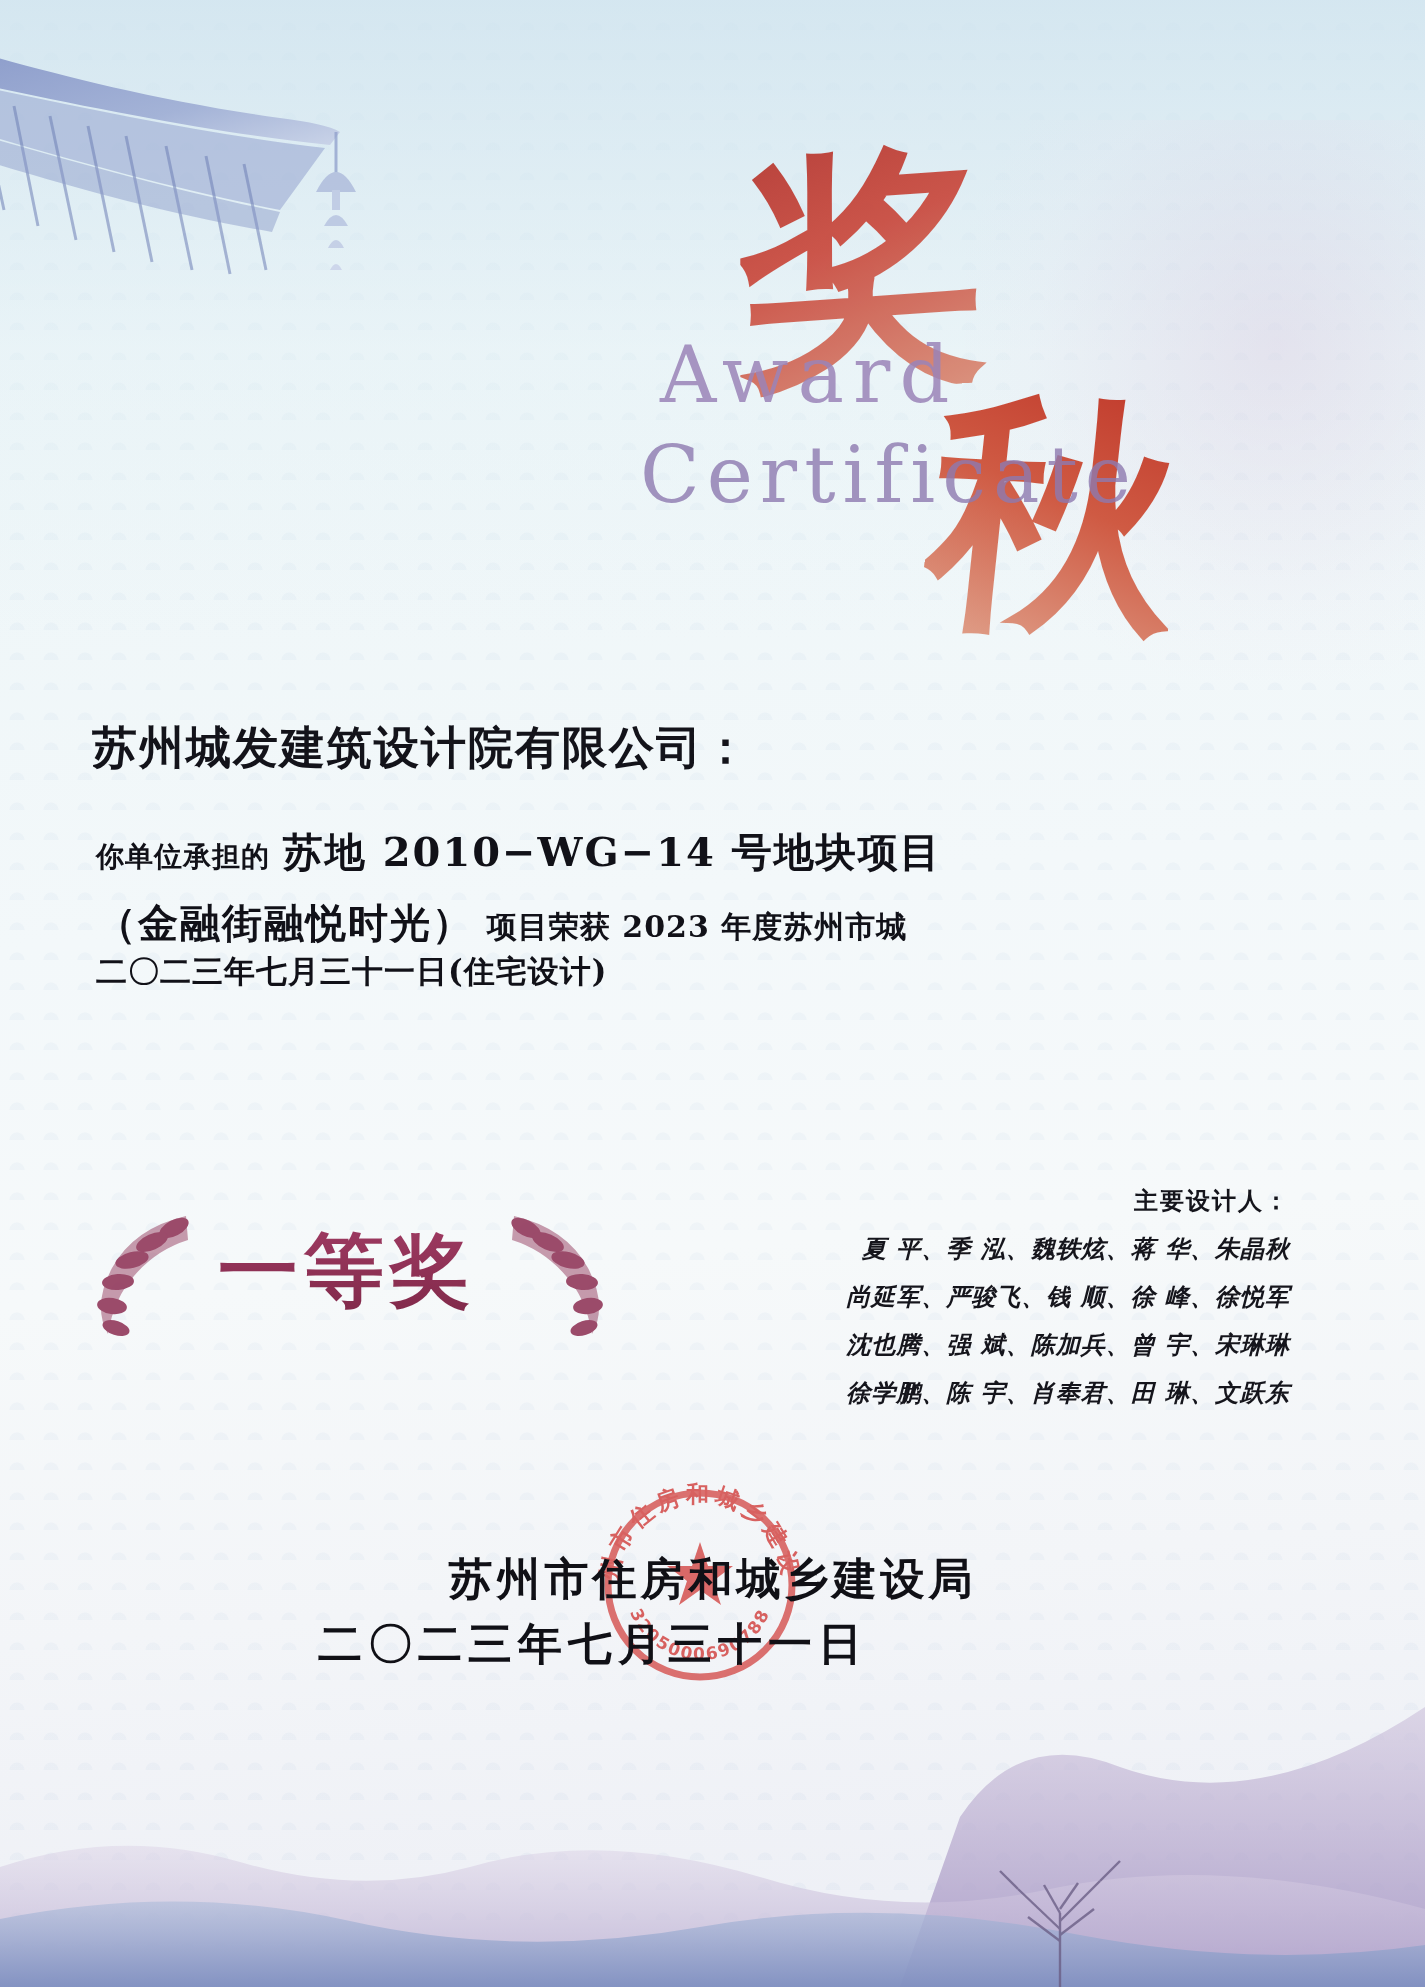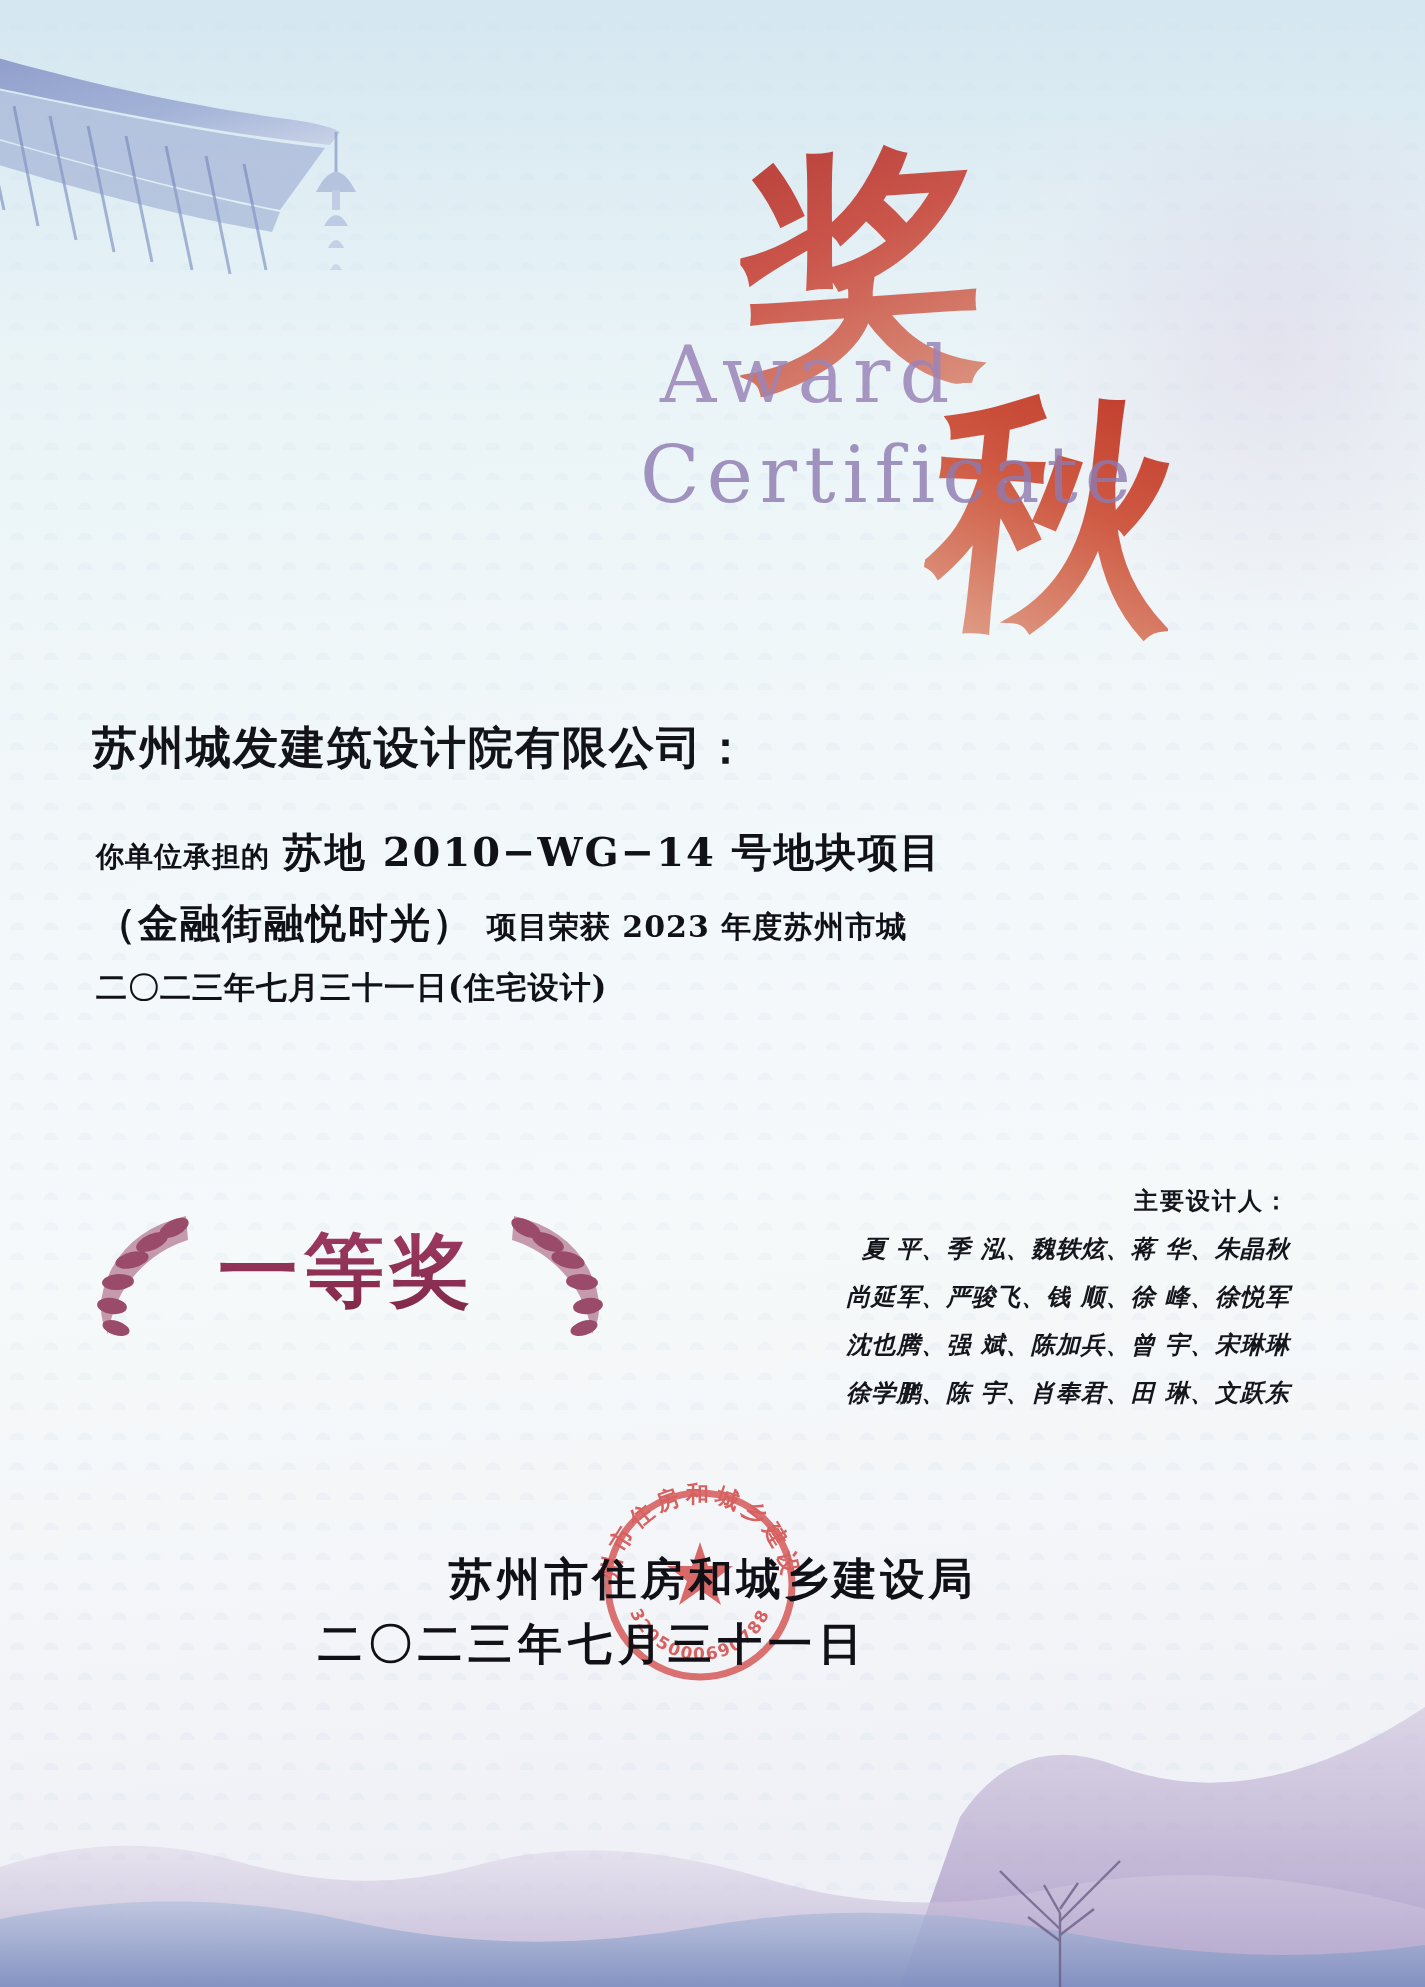--- a/index.html
+++ b/index.html
@@ -127,21 +127,20 @@
     font-size: 34px;
     font-weight: 700;
     margin-bottom: 16px;
     letter-spacing: 1px;
   }
   .line-1 .small { font-size: 28px; font-weight: 700; }
   .line-1 .big   { font-size: 40px; font-weight: 700; letter-spacing: 2px; }
   .line-2 {
     font-size: 34px;
     font-weight: 700;
-    margin-bottom: 16px;
     letter-spacing: 1px;
   }
   .line-2 .big { font-size: 40px; font-weight: 700; letter-spacing: 2px; }
   .line-2 .small { font-size: 30px; font-weight: 700; }
   .line-3 {
     font-size: 31px;
     font-weight: 700;
     letter-spacing: 1px;
   }
 

